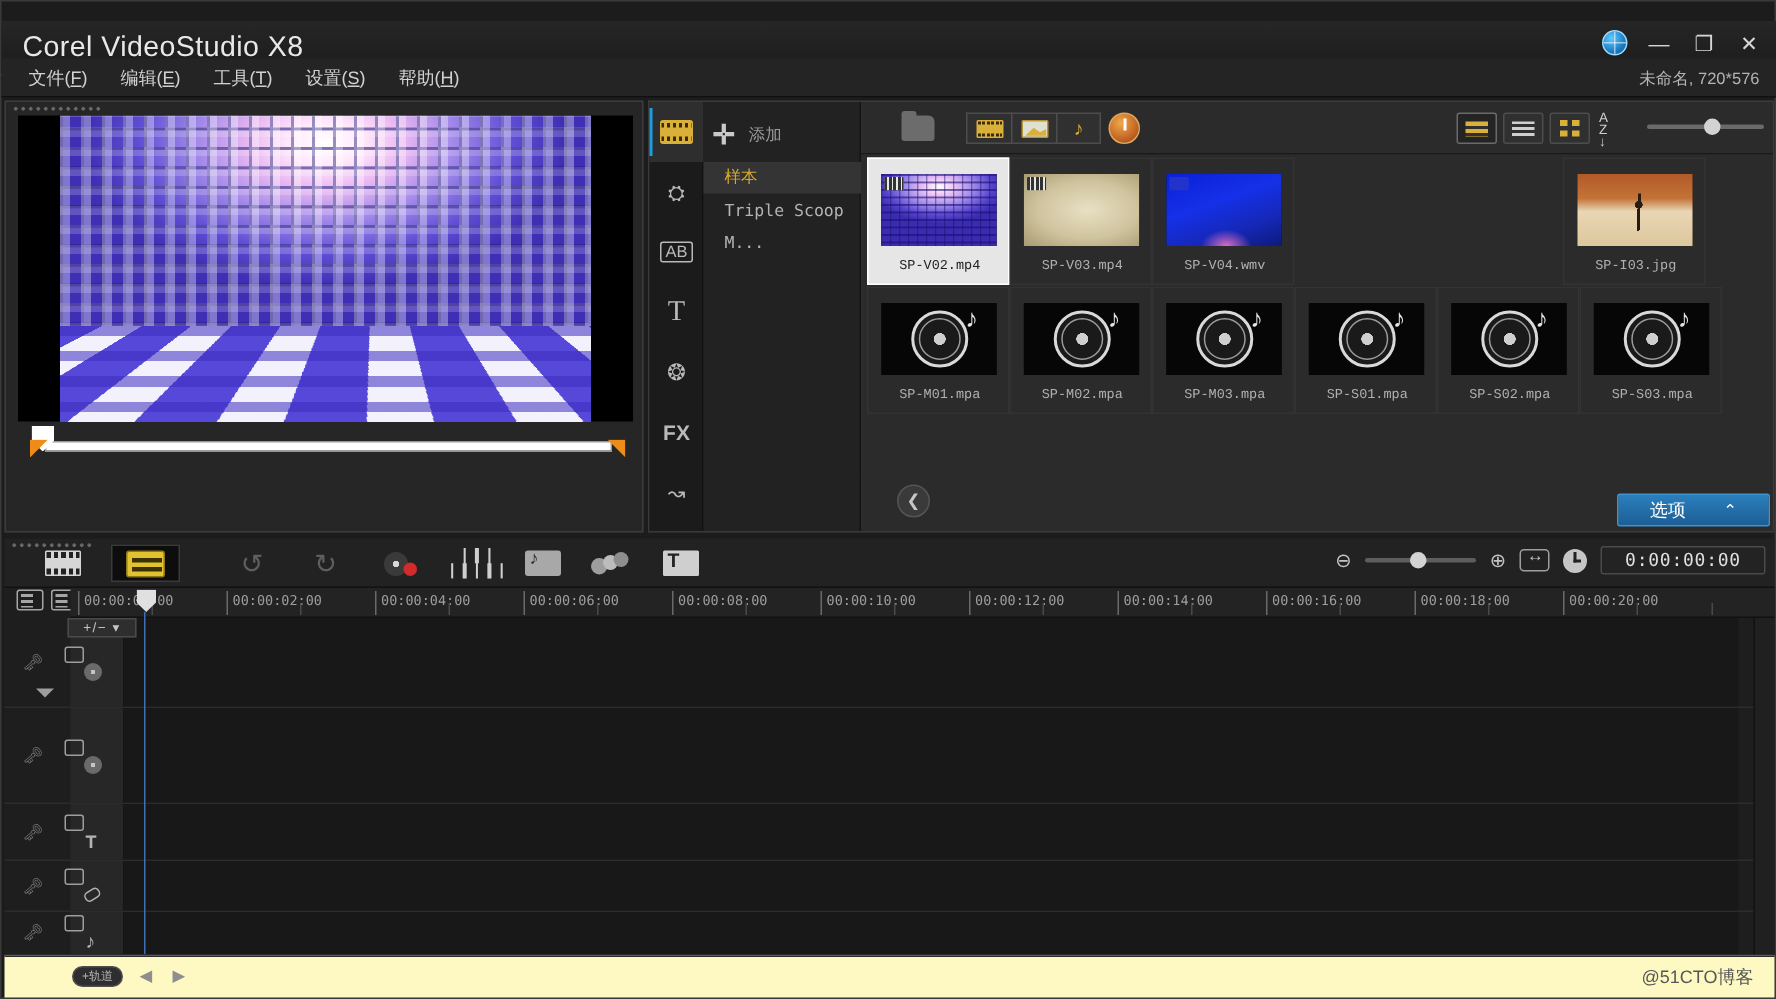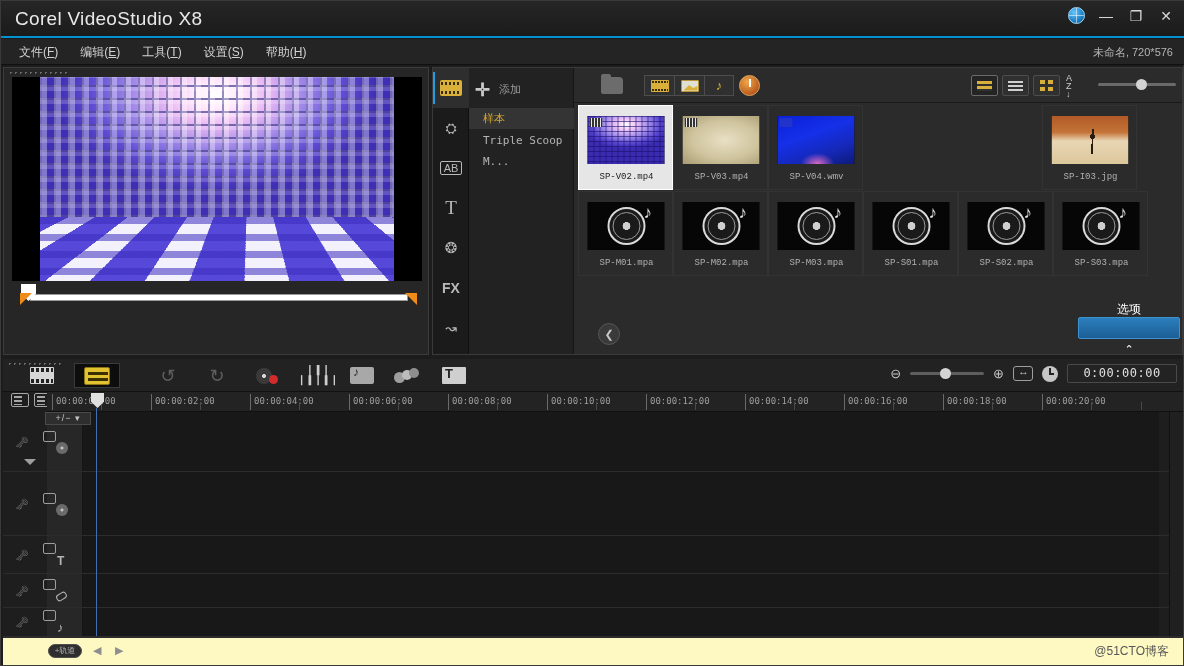--- a/index.html
+++ b/index.html
@@ -11,21 +11,21 @@
   }
   #app {
     position: relative;
     width: 1184px; height: 666px;
     background: #1c1c1c;
     border: 1px solid #3a3a3a;
   }
 
   
   .titlebar {
-    position: absolute; left: 0; top: 0; width: 1184px; height: 39px;
+    position: absolute; left: 0; top: 13px; width: 1184px; height: 39px;
     background: linear-gradient(180deg,#262626 0%,#1a1a1a 100%);
     border-bottom: 1px solid #0a0a0a;
   }
   .app-title {
     position: absolute; left: 14px; top: 7px;
     font-size: 19px; color: #e8e8e8; letter-spacing: .3px;
     font-family: "Liberation Sans", sans-serif;
   }
   .tabs { position: absolute; left: 455px; top: 6px; display: flex; }
   .tab {
@@ -309,24 +309,24 @@
 
   .lib-bottom {
     position: absolute; left: 0; top: 249px; width: 608px; height: 37px; background: #2b2b2b;
   }
   .scroll-left {
     position: absolute; left: 24px; top: 6px; width: 22px; height: 22px; border-radius: 50%;
     background: #3a3a3a; border: 1px solid #555; color: #c6c6c6; font-size: 11px;
     text-align: center; line-height: 20px; cursor: pointer;
   }
   .options-btn {
-    position: absolute; right: 2px; top: 0; width: 102px; height: 22px;
+    position: absolute; right: 2px; top: 12px; width: 102px; height: 22px;
     background: linear-gradient(180deg,#2b7fbd 0%,#1c5e95 100%);
     border: 1px solid #3d93d0; border-radius: 2px; cursor: pointer;
-    display: flex; align-items: center; justify-content: center; gap: 25px; flex-direction: column;
+    display: flex; align-items: center; justify-content: center; gap: 25px;
   }
   .options-lbl { font-size: 12px; color: #fff; }
   .opt-chev { font-size: 11px; color: #fff; }
 
   .browse-area {
     position: absolute; left: 36px; top: 249px; width: 105px; height: 37px; background: #222;
   }
   .browse-row { position: absolute; left: 10px; top: 8px; display: flex; align-items: center; gap: 7px; cursor: pointer; }
   .browse-ic { width: 15px; height: 12px; background: #9a9a9a; border-radius: 1px; position: relative; }
   .browse-ic::after { content:""; position:absolute; left:3px; top:11px; border-left:4px solid transparent; border-right:4px solid transparent; border-top:5px solid #9a9a9a; }

